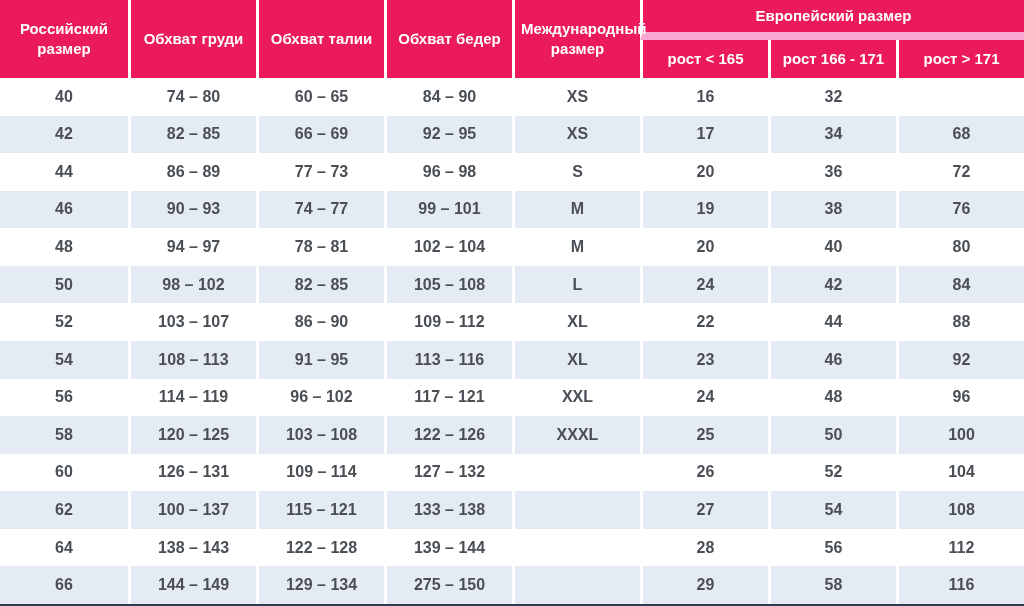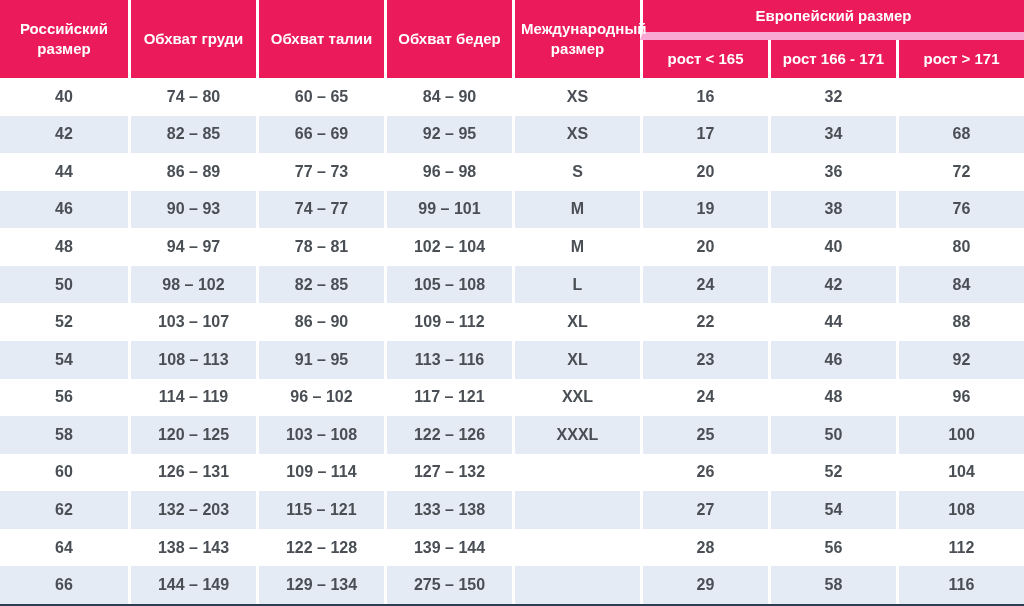--- a/index.html
+++ b/index.html
@@ -190,21 +190,21 @@
           <td>126 – 131</td>
           <td>109 – 114</td>
           <td>127 – 132</td>
           <td></td>
           <td>26</td>
           <td>52</td>
           <td>104</td>
         </tr>
         <tr>
           <td>62</td>
-          <td>132 – 203</td>
+          <td>100 – 137</td>
           <td>115 – 121</td>
           <td>133 – 138</td>
           <td></td>
           <td>27</td>
           <td>54</td>
           <td>108</td>
         </tr>
         <tr>
           <td>64</td>
           <td>138 – 143</td>

